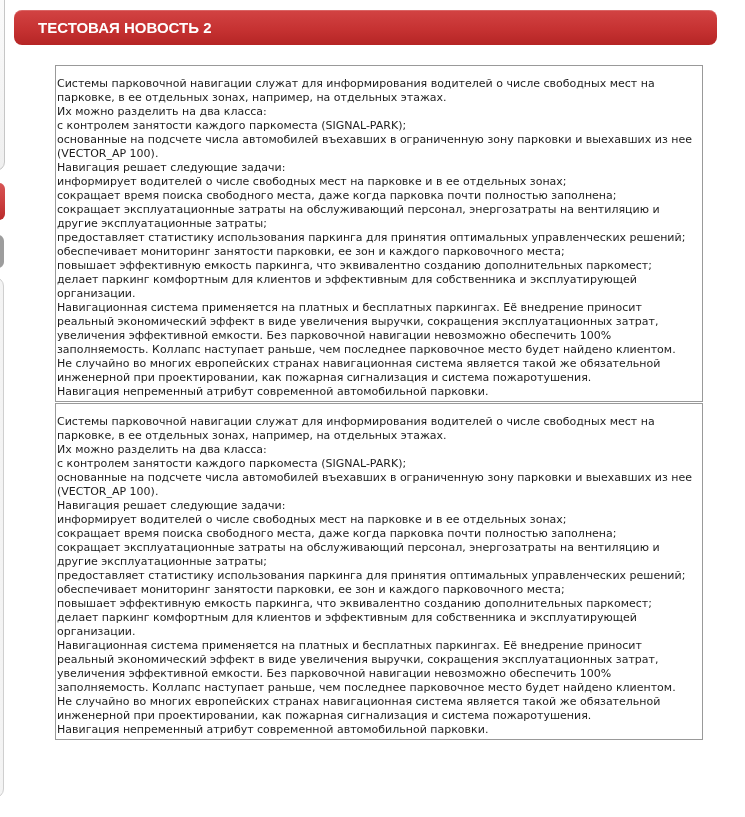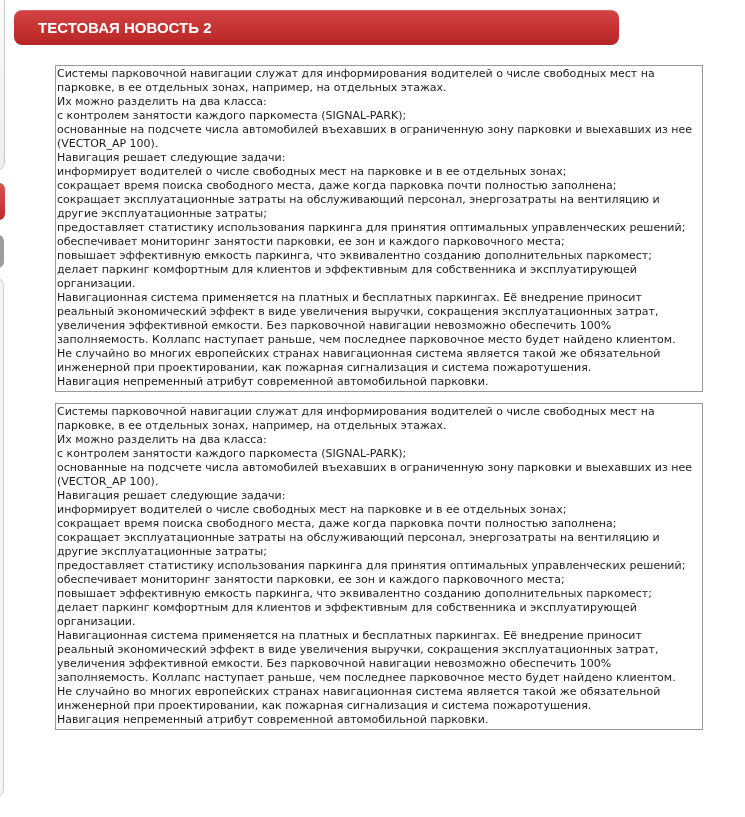--- a/index.html
+++ b/index.html
@@ -51,21 +51,21 @@
   .news-section {
     position: absolute;
     left: 14px;
     width: 703px;
   }
   .news-section.first  { top: 10px; }
   .news-section.second { top: 383px; }
 
   .news-banner {
     box-sizing: border-box;
-    width: 605px;
+    width: 703px;
     height: 35px;
     border-radius: 8px;
     background: linear-gradient(180deg, #d24343 0%, #c63232 55%, #b52525 100%);
     box-shadow: inset 0 1px 0 rgba(255,255,255,0.18);
   }
   .news-banner-title {
     display: block;
     padding-left: 24px;
     line-height: 35px;
     font-family: "Liberation Sans", sans-serif;
@@ -75,21 +75,21 @@
     white-space: nowrap;
     overflow: hidden;
   }
 
   .news-body-box {
     box-sizing: border-box;
     margin: 20px 0 0 41px;
     width: 648px;
     border: 1px solid #999999;
     background: #ffffff;
-    padding: 1px 1px 2px 1px;
+    padding: 11px 1px 2px 1px;
   }
   .news-body-text {
     font-size: 11px;
     line-height: 14px;
     color: #1c1c1c;
     white-space: pre-line;
     word-wrap: break-word;
   }
 </style>
 </head>

